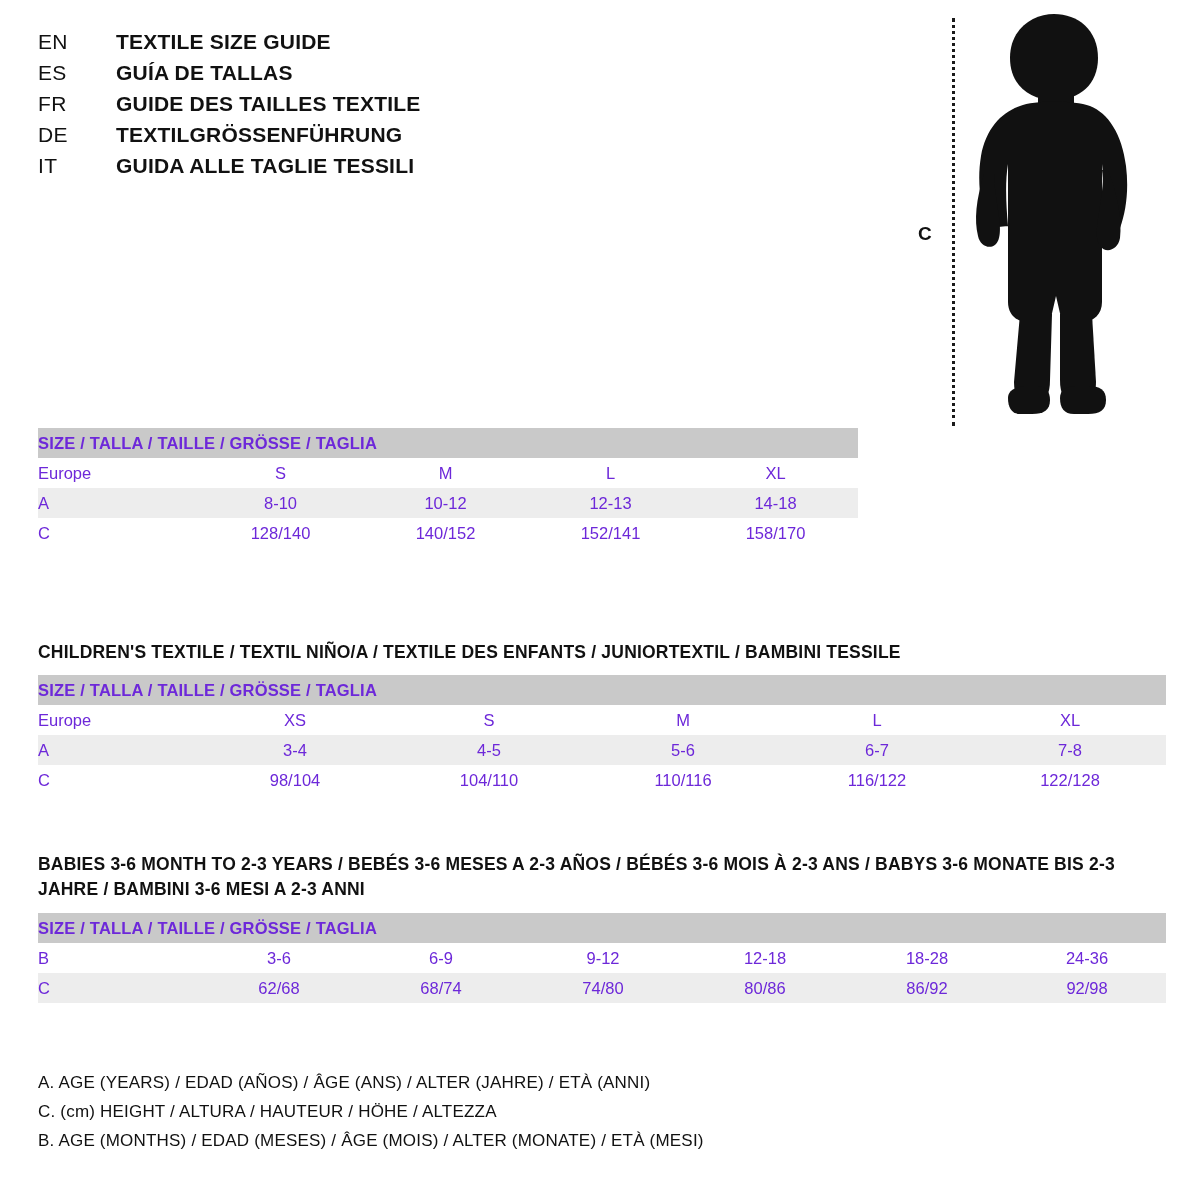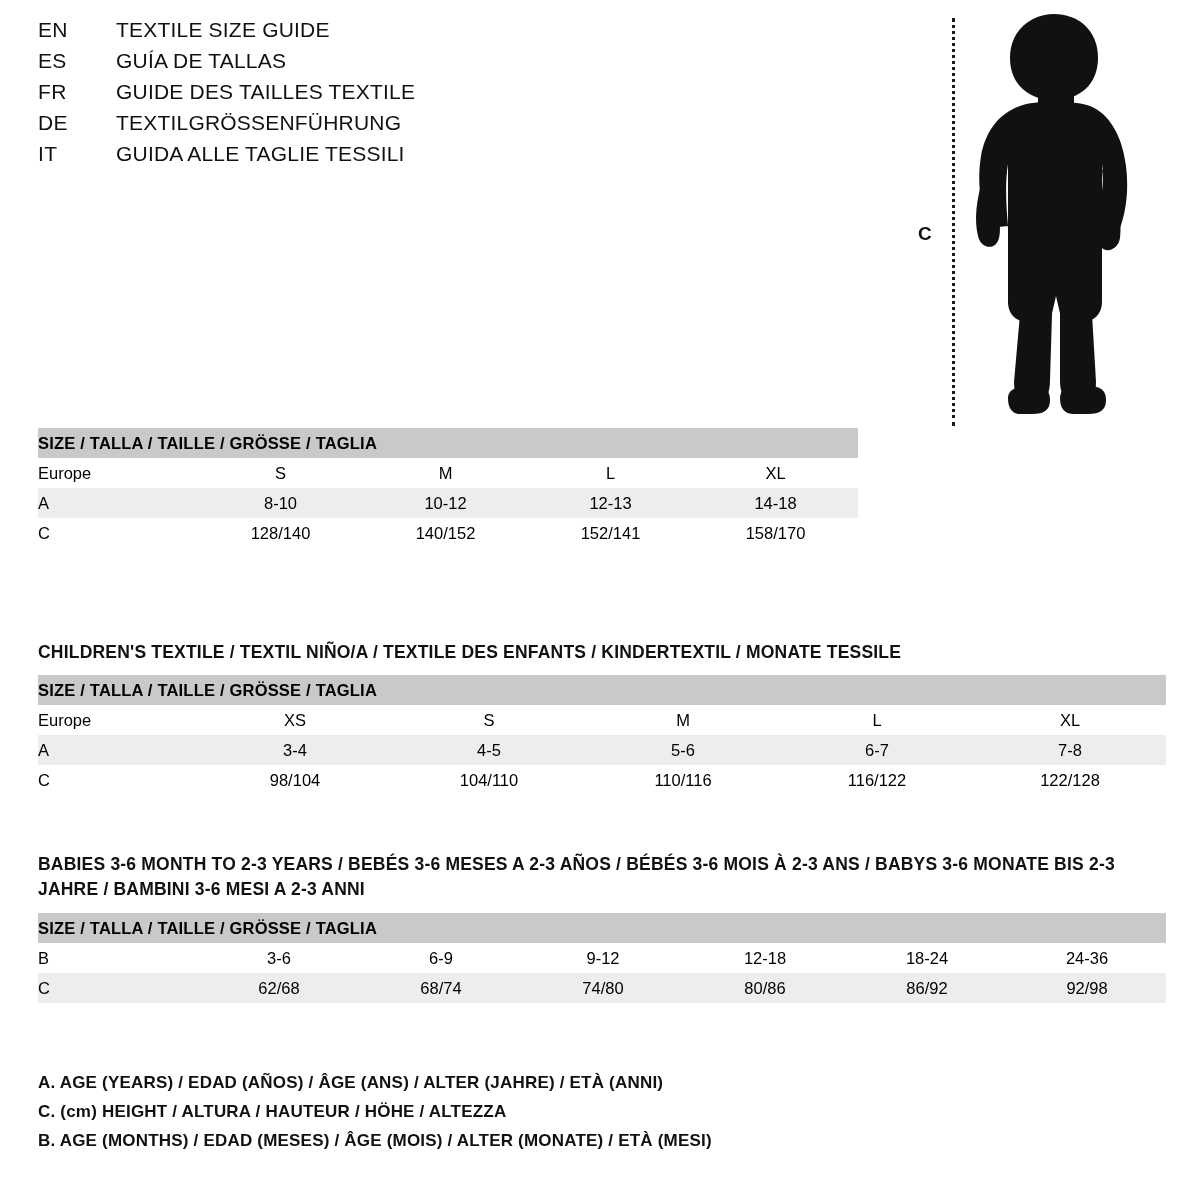--- a/index.html
+++ b/index.html
@@ -18,37 +18,37 @@
     position: relative;
     width: 1200px;
     height: 1200px;
     box-sizing: border-box;
   }
 
   
   .lang-block {
     position: absolute;
     left: 38px;
-    top: 18px;
+    top: 30px;
     width: 560px;
   }
   .lang-row {
     display: flex;
     align-items: baseline;
     height: 31px;
   }
   .lang-code {
     width: 78px;
     font-size: 21px;
     letter-spacing: 0.3px;
     color: #111;
   }
   .lang-title {
     font-size: 21px;
-    font-weight: normal;
+    font-weight: bold;
     letter-spacing: 0.2px;
     color: #111;
     white-space: nowrap;
   }
 
   
   .figure-area {
     position: absolute;
     left: 900px;
     top: 8px;
@@ -90,21 +90,21 @@
     color: #111;
     margin-bottom: 10px;
     line-height: 1.45;
   }
 
   
   table.size-table {
     border-collapse: collapse;
     table-layout: fixed;
     font-size: 16.5px;
-    color: #000000;
+    color: #6d28d9;
   }
   table.size-table td {
     padding: 0;
     height: 30px;
     vertical-align: middle;
     line-height: 30px;
   }
   .band-header td {
     background: #c9c9c9;
     font-weight: bold;
@@ -123,21 +123,21 @@
   .cell { text-align: center; }
 
   
   .legend {
     position: absolute;
     left: 38px;
     width: 1100px;
   }
   .legend-line {
     font-size: 17px;
-    font-weight: bold;
+    font-weight: normal;
     letter-spacing: 0.2px;
     color: #111;
     line-height: 1.72;
     white-space: nowrap;
   }
 </style>
 </head>
 <body>
 
 <div class="page">
@@ -235,21 +235,21 @@
           <td class="cell">128/140</td>
           <td class="cell">140/152</td>
           <td class="cell">152/141</td>
           <td class="cell">158/170</td>
         </tr>
       </tbody>
     </table>
   </div>
 
   <div class="section" style="top:640px;">
-    <div class="section-title">CHILDREN'S TEXTILE / TEXTIL NIÑO/A / TEXTILE DES ENFANTS / KINDERTEXTIL / MONATE TESSILE</div>
+    <div class="section-title">CHILDREN'S TEXTILE / TEXTIL NIÑO/A / TEXTILE DES ENFANTS / JUNIORTEXTIL / BAMBINI TESSILE</div>
     <table class="size-table" style="width:1128px;">
       <colgroup>
         <col style="width:160px">
           <col style="width:194px">
           <col style="width:194px">
           <col style="width:194px">
           <col style="width:194px">
           <col style="width:192px">
       </colgroup>
       <tbody>
@@ -299,21 +299,21 @@
       <tbody>
         <tr class="band-header">
           <td colspan="7">SIZE / TALLA / TAILLE / GRÖSSE / TAGLIA</td>
         </tr>
         <tr class="row-light">
           <td class="rowlabel">B</td>
           <td class="cell">3-6</td>
           <td class="cell">6-9</td>
           <td class="cell">9-12</td>
           <td class="cell">12-18</td>
-          <td class="cell">18-24</td>
+          <td class="cell">18-28</td>
           <td class="cell">24-36</td>
         </tr>
         <tr class="row-grey">
           <td class="rowlabel">C</td>
           <td class="cell">62/68</td>
           <td class="cell">68/74</td>
           <td class="cell">74/80</td>
           <td class="cell">80/86</td>
           <td class="cell">86/92</td>
           <td class="cell">92/98</td>

